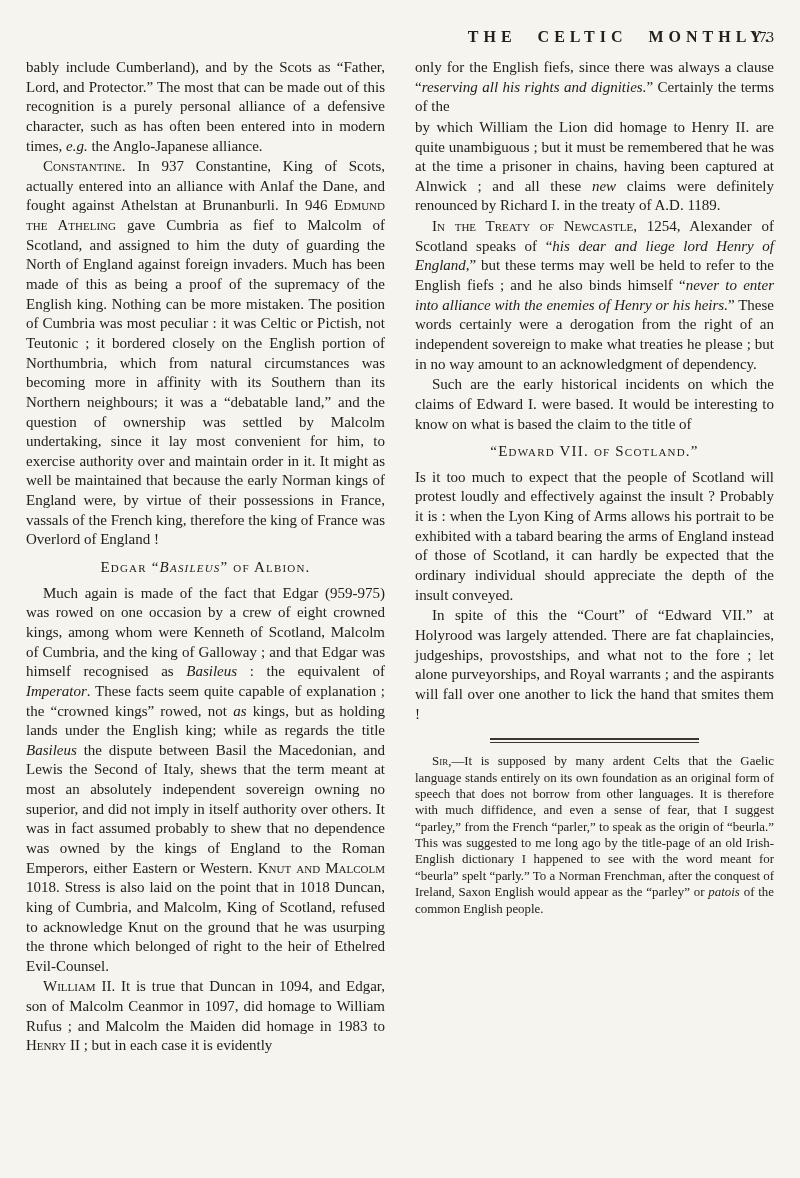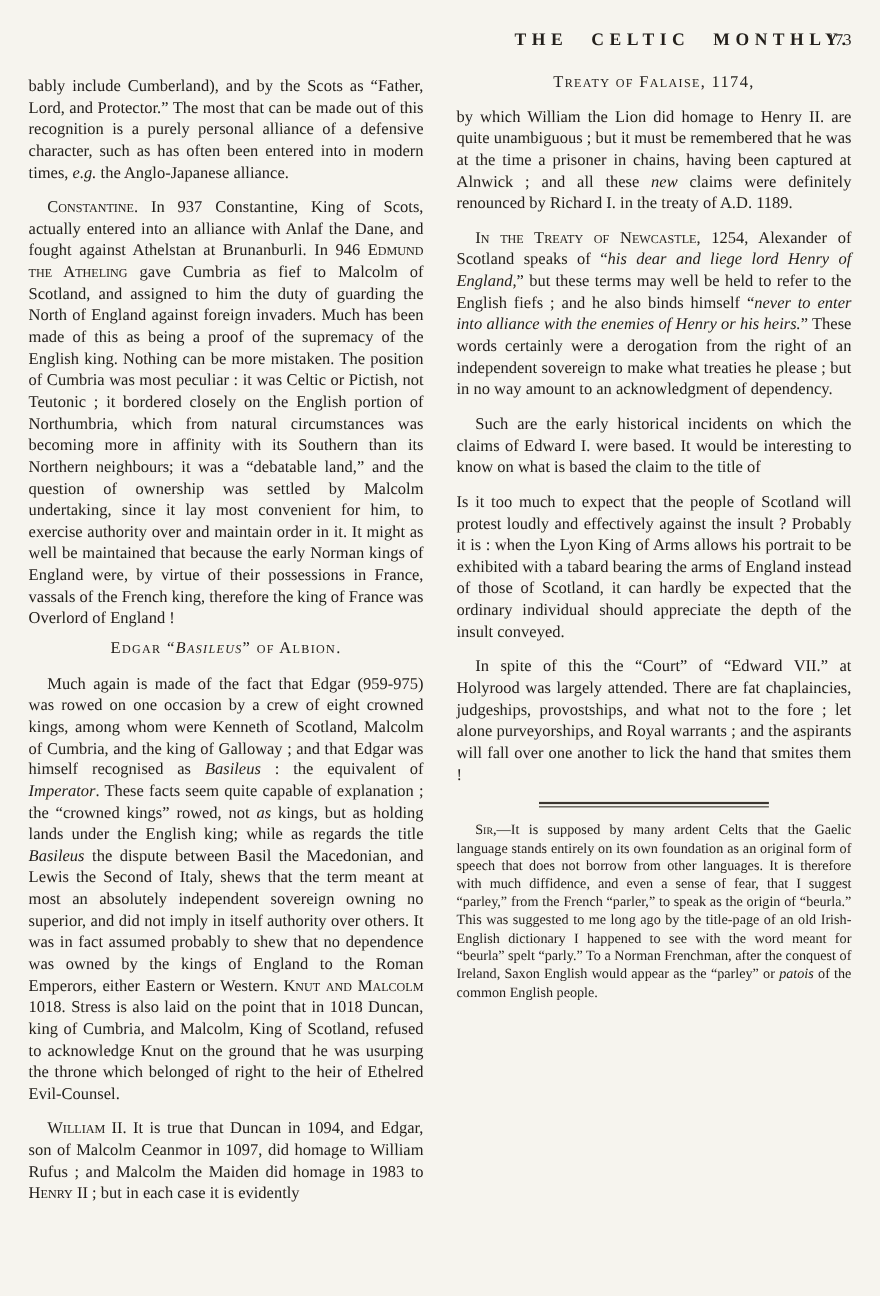--- a/index.html
+++ b/index.html
@@ -13,21 +13,21 @@
   .page { width: 100%; height: 100%; padding: 12px 26px 6px; position: relative; }
   .header { position: relative; text-align: right; margin-bottom: 12px; margin-top: 16px; }
   .title {
     display: inline-block; margin: 0;
     font-size: 16px; font-weight: bold;
     letter-spacing: 5px; word-spacing: 12px;
   }
   .page-num { position: absolute; right: 0; top: 1px; font-size: 15px; }
   .columns { display: flex; gap: 30px; }
   .col { flex: 1 1 0; text-align: justify; font-size: 15px; line-height: 1.31; }
-  .col p { margin: 12px 0 1px 0; }
+  .col p { margin: 0 0 1px 0; }
   p.indent { text-indent: 17px; }
   .sec-heading {
     margin: 8px 0 6px; text-align: center;
     font-size: 15px; font-weight: normal;
     font-variant: small-caps; letter-spacing: 1.2px;
   }
   .sc { font-variant: small-caps; }
   .it { font-style: italic; }
   .double-rule {
     width: 58%; margin: 14px auto 10px;
@@ -52,23 +52,24 @@
   </div>
   <div class="columns">
     <div class="col">
         <p><span>bably include Cumberland), and by the Scots as “Father, Lord, and Protector.”  The most that can be made out of this recognition is a purely personal alliance of a defensive character, such as has often been entered into in modern times, </span><span class="it">e.g.</span><span> the Anglo-Japanese alliance.</span></p>
         <p class="indent"><span class="sc">Constantine.</span><span>  In 937 Constantine, King of Scots, actually entered into an alliance with Anlaf the Dane, and fought against Athelstan at Brunanburli.  In 946 </span><span class="sc">Edmund the Atheling</span><span> gave Cumbria as fief to Malcolm of Scotland, and assigned to him the duty of guarding the North of England against foreign invaders.  Much has been made of this as being a proof of the supremacy of the English king.  Nothing can be more mistaken.  The position of Cumbria was most peculiar : it was Celtic or Pictish, not Teutonic ; it bordered closely on the English portion of Northumbria, which from natural circumstances was becoming more in affinity with its Southern than its Northern neighbours; it was a “debatable land,” and the question of ownership was settled by Malcolm undertaking, since it lay most convenient for him, to exercise authority over and maintain order in it.  It might as well be maintained that because the early Norman kings of England were, by virtue of their possessions in France, vassals of the French king, therefore the king of France was Overlord of England !</span></p>
         <h3 class="sec-heading"><span>Edgar “</span><span class="it">Basileus</span><span>” of Albion.</span></h3>
         <p class="indent"><span>Much again is made of the fact that Edgar (959-975) was rowed on one occasion by a crew of eight crowned kings, among whom were Kenneth of Scotland, Malcolm of Cumbria, and the king of Galloway ; and that Edgar was himself recognised as </span><span class="it">Basileus</span><span> : the equivalent of </span><span class="it">Imperator</span><span>.  These facts seem quite capable of explanation ; the “crowned kings” rowed, not </span><span class="it">as</span><span> kings, but as holding lands under the English king; while as regards the title </span><span class="it">Basileus</span><span> the dispute between Basil the Macedonian, and Lewis the Second of Italy, shews that the term meant at most an absolutely independent sovereign owning no superior, and did not imply in itself authority over others.  It was in fact assumed probably to shew that no dependence was owned by the kings of England to the Roman Emperors, either Eastern or Western.  </span><span class="sc">Knut and Malcolm 1018.</span><span>  Stress is also laid on the point that in 1018 Duncan, king of Cumbria, and Malcolm, King of Scotland, refused to acknowledge Knut on the ground that he was usurping the throne which belonged of right to the heir of Ethelred Evil-Counsel.</span></p>
         <p class="indent"><span class="sc">William II.</span><span>  It is true that Duncan in 1094, and Edgar, son of Malcolm Ceanmor in 1097, did homage to William Rufus ; and Malcolm the Maiden did homage in 1983 to </span><span class="sc">Henry II</span><span> ; but in each case it is evidently</span></p>
       </div>
     <div class="col">
-        <h3 class="sec-heading"><span>Treaty of Falaise, 1174,</span></h3>
+        <p><span>only for the English fiefs, since there was always a clause “</span><span class="it">reserving all his rights and dignities.</span><span>”  Certainly the terms of the</span></p>
         <p><span>by which William the Lion did homage to Henry II. are quite unambiguous ; but it must be remembered that he was at the time a prisoner in chains, having been captured at Alnwick ; and all these </span><span class="it">new</span><span> claims were definitely renounced by Richard I. in the treaty of A.D. 1189.</span></p>
         <p class="indent"><span class="sc">In the Treaty of Newcastle,</span><span> 1254, Alexander of Scotland speaks of “</span><span class="it">his dear and liege lord Henry of England,</span><span>” but these terms may well be held to refer to the English fiefs ; and he also binds himself “</span><span class="it">never to enter into alliance with the enemies of Henry or his heirs.</span><span>”  These words certainly were a derogation from the right of an independent sovereign to make what treaties he please ; but in no way amount to an acknowledgment of dependency.</span></p>
         <p class="indent"><span>Such are the early historical incidents on which the claims of Edward I. were based.  It would be interesting to know on what is based the claim to the title of</span></p>
+        <h3 class="sec-heading"><span>“Edward VII. of Scotland.”</span></h3>
         <p><span>Is it too much to expect that the people of Scotland will protest loudly and effectively against the insult ?  Probably it is : when the Lyon King of Arms allows his portrait to be exhibited with a tabard bearing the arms of England instead of those of Scotland, it can hardly be expected that the ordinary individual should appreciate the depth of the insult conveyed.</span></p>
         <p class="indent"><span>In spite of this the “Court” of “Edward VII.” at Holyrood was largely attended.  There are fat chaplaincies, judgeships, provostships, and what not to the fore ; let alone purveyorships, and Royal warrants ; and the aspirants will fall over one another to lick the hand that smites them !</span></p>
         <div class="double-rule"></div>
         <p class="indent letter"><span class="sc">Sir</span><span>,—It is supposed by many ardent Celts that the Gaelic language stands entirely on its own foundation as an original form of speech that does not borrow from other languages.  It is therefore with much diffidence, and even a sense of fear, that I suggest “parley,” from the French “parler,” to speak as the origin of “beurla.”  This was suggested to me long ago by the title-page of an old Irish-English dictionary I happened to see with the word meant for “beurla” spelt “parly.”  To a Norman Frenchman, after the conquest of Ireland, Saxon English would appear as the “parley” or </span><span class="it">patois</span><span> of the common English people.</span></p>
       </div>
   </div>
 </div>
 
 </body></html>

